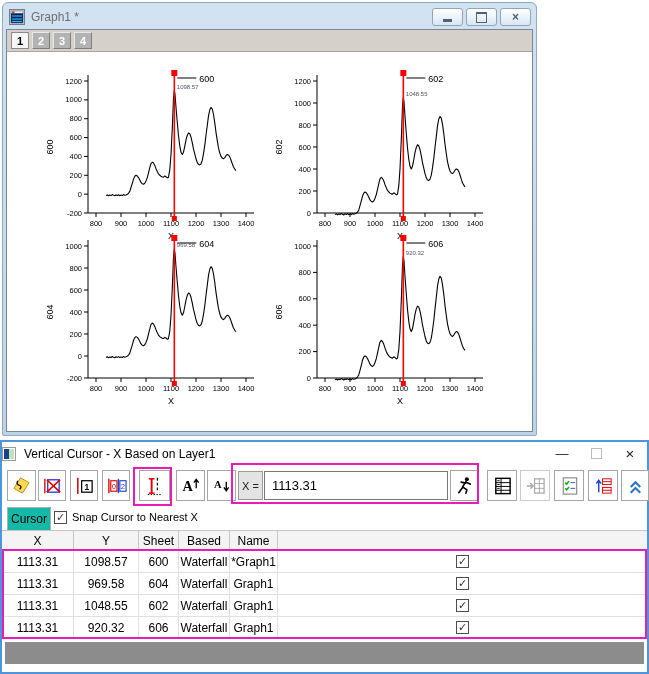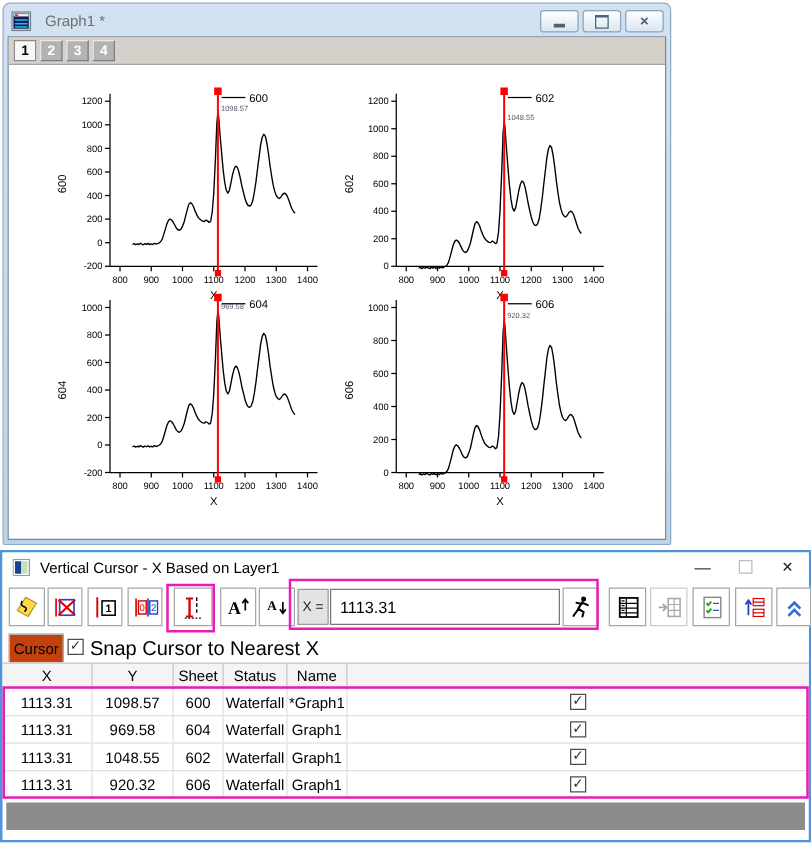--- a/index.html
+++ b/index.html
@@ -3,21 +3,21 @@
 <meta charset="utf-8">
 <style>
   html,body{margin:0;padding:0}
   body{width:649px;height:674px;position:relative;background:#fff;
        font-family:"Liberation Sans",sans-serif;overflow:hidden}
 
   
   .graph-window{position:absolute;left:2px;top:2px;width:535px;height:434px;
     background:linear-gradient(#d3e2f1,#bed3e8);border:1px solid #8ea9c4;
     border-radius:6px 6px 2px 2px;box-sizing:border-box}
-  .gw-titlebar{height:24px;display:flex;align-items:center;padding:2px 5px 0 6px;gap:11px}
+  .gw-titlebar{height:24px;display:flex;align-items:center;padding:2px 5px 0 6px;gap:6px}
   .gw-icon{width:16px;height:16px;display:inline-block}
   .gw-title{color:#6e6e6e;font-size:12px;flex:1;white-space:nowrap}
   .gw-controls{display:flex;gap:3px}
   .gw-btn{width:29px;height:16px;border:1px solid #8da4ba;border-radius:3px;
     background:linear-gradient(#ffffff,#d9e6f2);display:flex;align-items:center;
     justify-content:center;color:#4e6377;font-size:11px;line-height:1;cursor:default}
   .gw-min-glyph{width:9px;height:3px;background:#4e6377;margin-top:6px}
   .gw-rest-glyph{width:9px;height:8px;border:1px solid #4e6377;border-top-width:2px}
   .gw-close-glyph{font-weight:bold;font-size:12px;color:#4e6377}
 
@@ -31,21 +31,21 @@
   .layer-tab.active{background:#f7f7f7;color:#000;border-color:#8b8b8b}
   .plots{position:absolute;left:0;right:0;top:22px;bottom:0}
   svg.plot{position:absolute;width:228px;height:182px;overflow:visible}
   #plot0{left:31px;top:15px} #plot1{left:260px;top:15px}
   #plot2{left:31px;top:180px} #plot3{left:260px;top:180px}
 
   
   .dialog{position:absolute;left:0;top:440px;width:649px;height:234px;background:#fff;
     border:2px solid #4f95dc;box-sizing:border-box}
   .dlg-titlebar{position:absolute;left:0;right:0;top:0;height:23px;display:flex;
-    align-items:center;padding-left:8px;gap:8px;background:#fff}
+    align-items:center;gap:8px;background:#fff}
   .dlg-icon{width:14px;height:14px;display:inline-block}
   .dlg-title{font-size:12px;color:#000;flex:1}
   .dlg-controls{display:flex;height:23px}
   .dlg-btn{width:34px;display:flex;align-items:center;justify-content:center;
     color:#222;font-size:13px;cursor:default}
   .dlg-max-glyph{width:9px;height:9px;border:1px solid #bdbdbd}
   .dlg-close-glyph{font-size:15px;line-height:1}
 
   .toolbar{position:absolute;left:0;right:0;top:23px;height:41px;background:#fff}
   .tb-btn{position:absolute;top:5px;height:31px;border:1px solid #a6a6a6;background:#fff;
@@ -59,28 +59,28 @@
     border:1px solid #9a9a9a;box-sizing:border-box;display:flex;align-items:center;
     justify-content:center;font-size:11px;color:#222}
   .xinput{position:absolute;left:262px;top:6px;width:184px;height:29px;border:1px solid #777;
     box-sizing:border-box;font-family:"Liberation Sans",sans-serif;font-size:13px;
     padding:0 0 0 7px;outline:none}
   #tbRun{left:448px;width:29px}  #tbTable{left:485px;width:30px}
   #tbToWs{left:518px;width:30px} #tbCheck{left:552px;width:30px}
   #tbSwap{left:586px;width:30px} #tbChev{left:619px;width:28px}
 
   .tabrow{position:absolute;left:0;right:0;top:64px;height:24px;background:#fff}
-  .cursor-tab{position:absolute;left:5px;top:1px;width:44px;height:23px;background:#c2410c;
+  .cursor-tab{position:absolute;left:5px;top:1px;width:44px;height:23px;background:#14b8a6;
     border:1px solid #b0b0b0;border-bottom:none;box-sizing:border-box;display:flex;
     align-items:center;justify-content:center;font-size:12px;cursor:default}
   .cb{width:13px;height:13px;border:1px solid #4d4d4d;background:#fff;display:inline-flex;
     align-items:center;justify-content:center;font-size:11px;line-height:1;color:#333;
     box-sizing:border-box;cursor:default}
   .snap-box{position:absolute;left:52px;top:5px}
-  .snap-label{position:absolute;left:70px;top:5px;font-size:16px}
+  .snap-label{position:absolute;left:70px;top:5px;font-size:11px}
 
   .thead{position:absolute;left:0;right:0;top:88px;height:21px;display:flex;
     background:#f4f4f4;border-top:1px solid #c6c6c6;border-bottom:1px solid #c6c6c6;
     box-sizing:border-box}
   .tcell{display:flex;align-items:center;justify-content:center;font-size:12px;
     box-sizing:border-box;height:100%}
   .thead .tcell{border-right:1px solid #c6c6c6}
   .c0{width:72px}.c1{width:65px}.c2{width:40px}.c3{width:51px}.c4{width:48px}.c5{flex:1}
   .tbody{position:absolute;left:0;right:0;top:109px}
   .trow{display:flex;height:22px;border-bottom:1px solid #e0e0e0;box-sizing:border-box}
@@ -434,21 +434,21 @@
   <div class="tabrow">
     <span class="cursor-tab">Cursor</span>
     <span class="cb snap-box" id="snapBox">✓</span>
     <span class="snap-label">Snap Cursor to Nearest X</span>
   </div>
 
   <div class="thead">
     <span class="tcell c0">X</span>
     <span class="tcell c1">Y</span>
     <span class="tcell c2">Sheet</span>
-    <span class="tcell c3">Status</span>
+    <span class="tcell c3">Based</span>
     <span class="tcell c4">Name</span>
   </div>
   <div class="tbody" id="tbody">
       <div class="trow">
         <span class="tcell c0">1113.31</span>
         <span class="tcell c1">1098.57</span>
         <span class="tcell c2">600</span>
         <span class="tcell c3">Waterfall</span>
         <span class="tcell c4">*Graph1</span>
         <span class="tcell c5">

